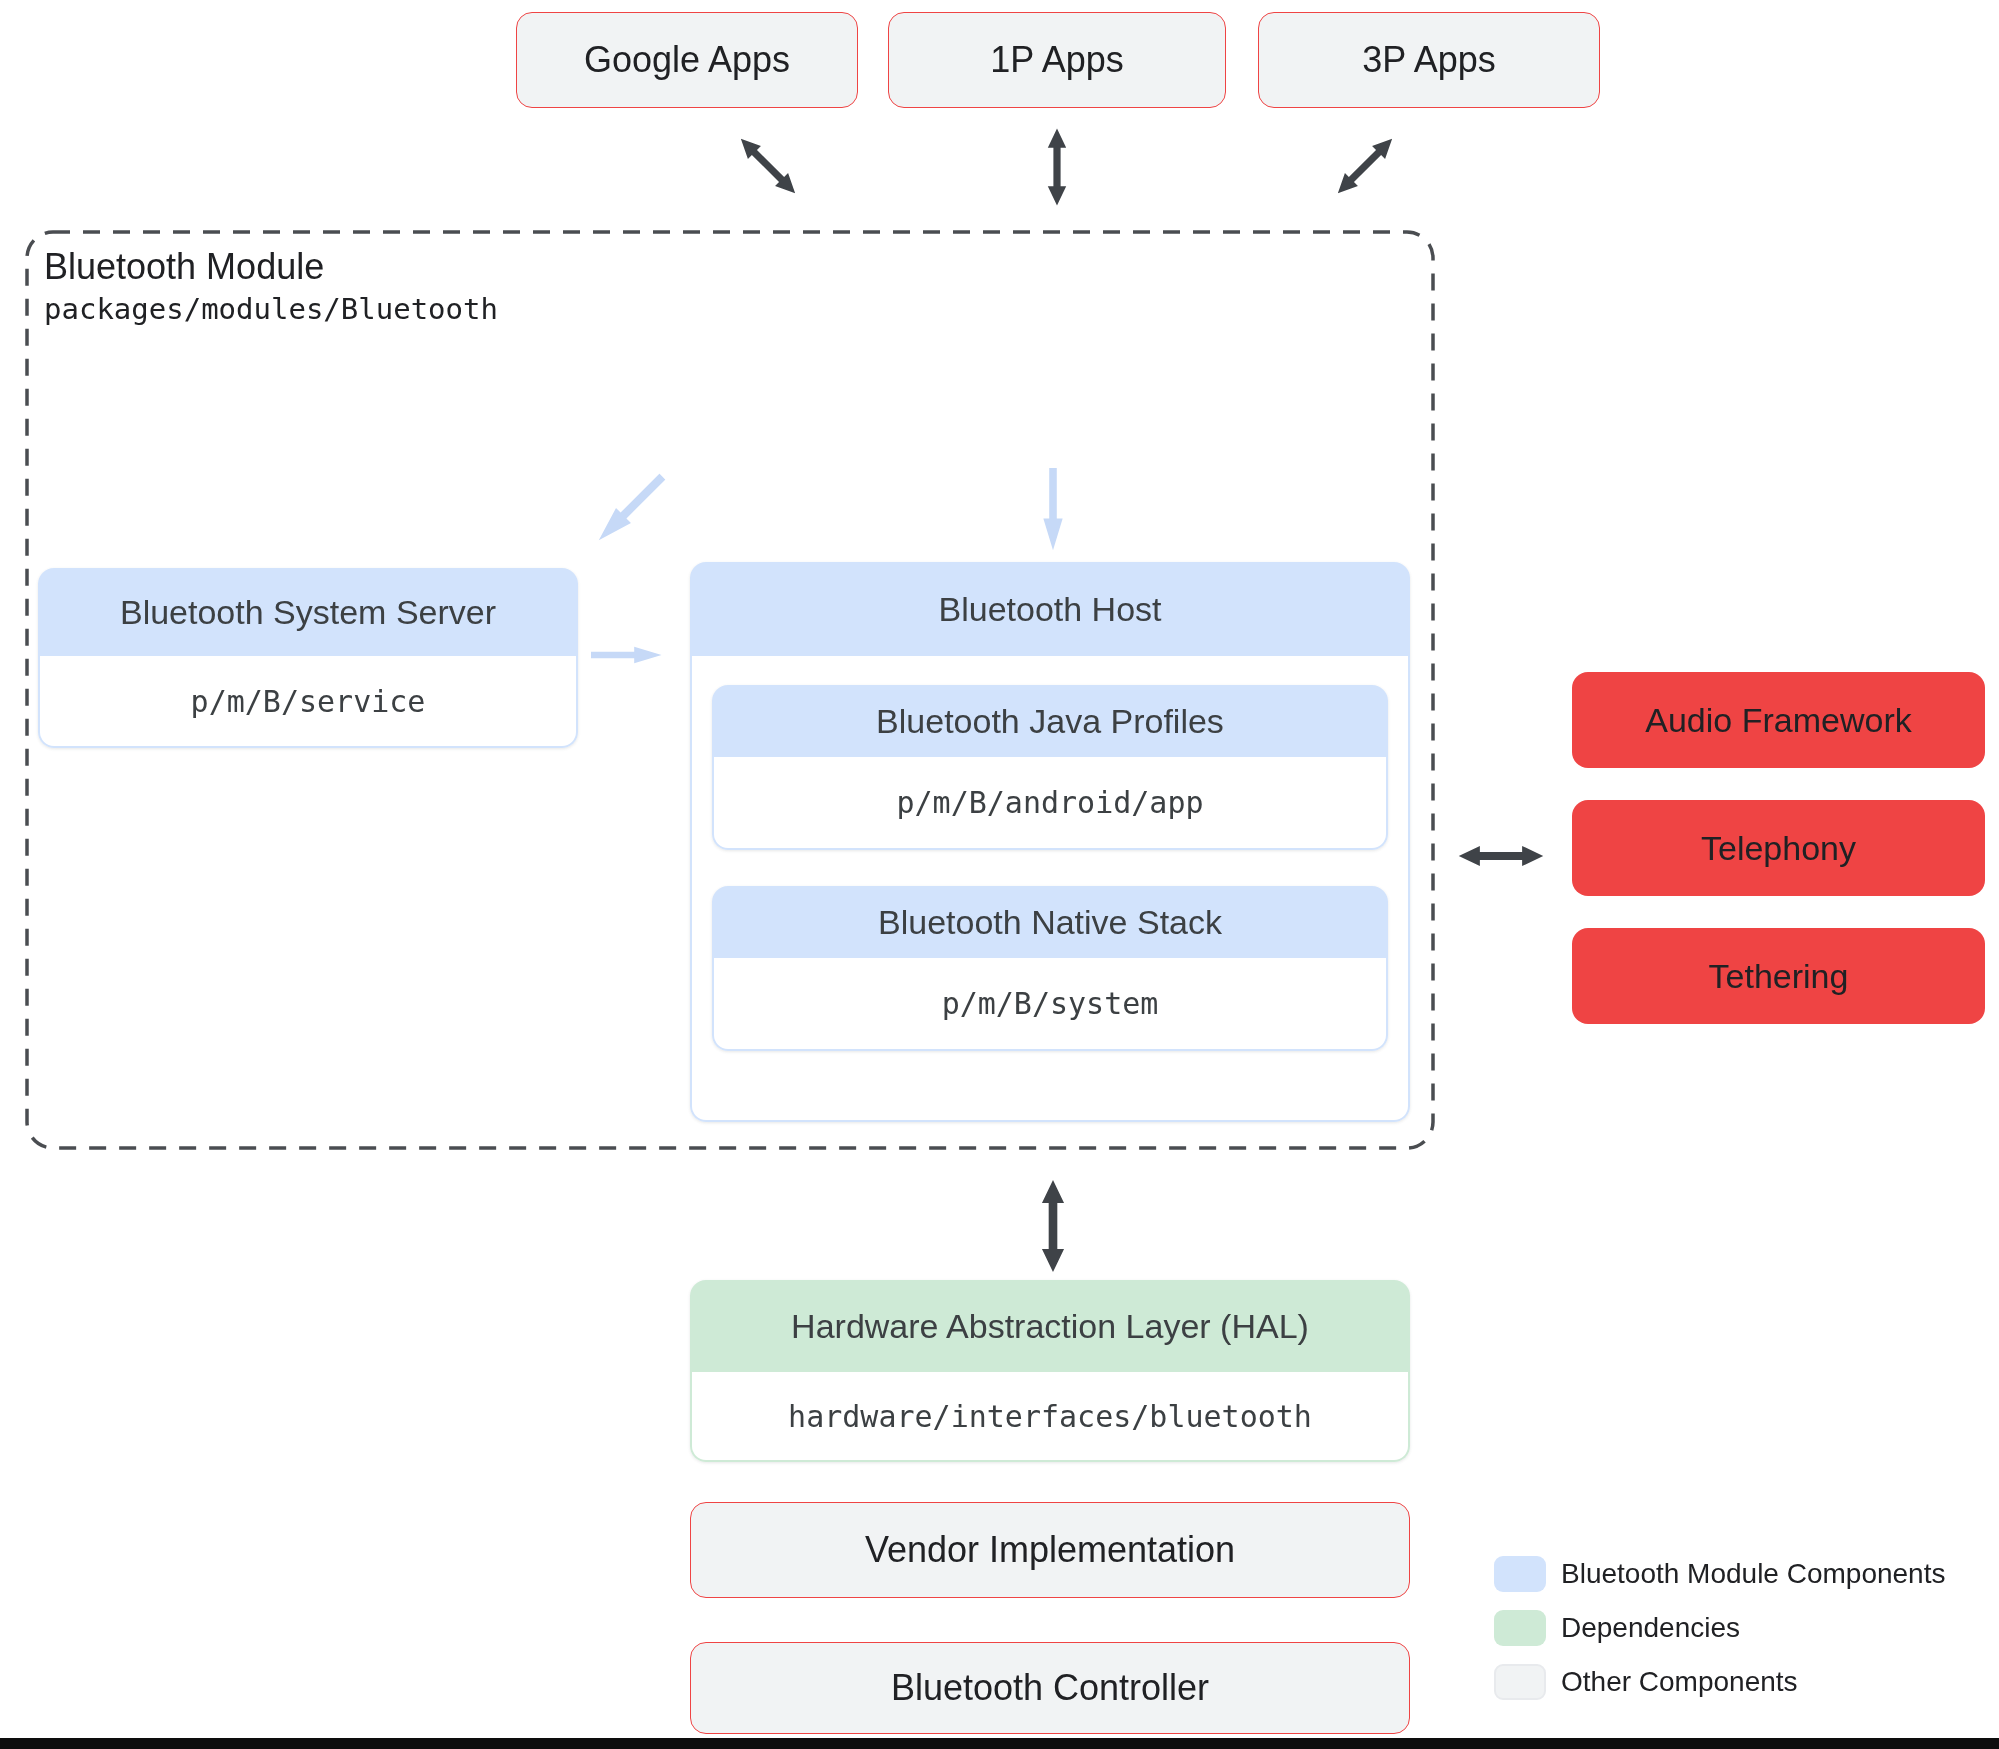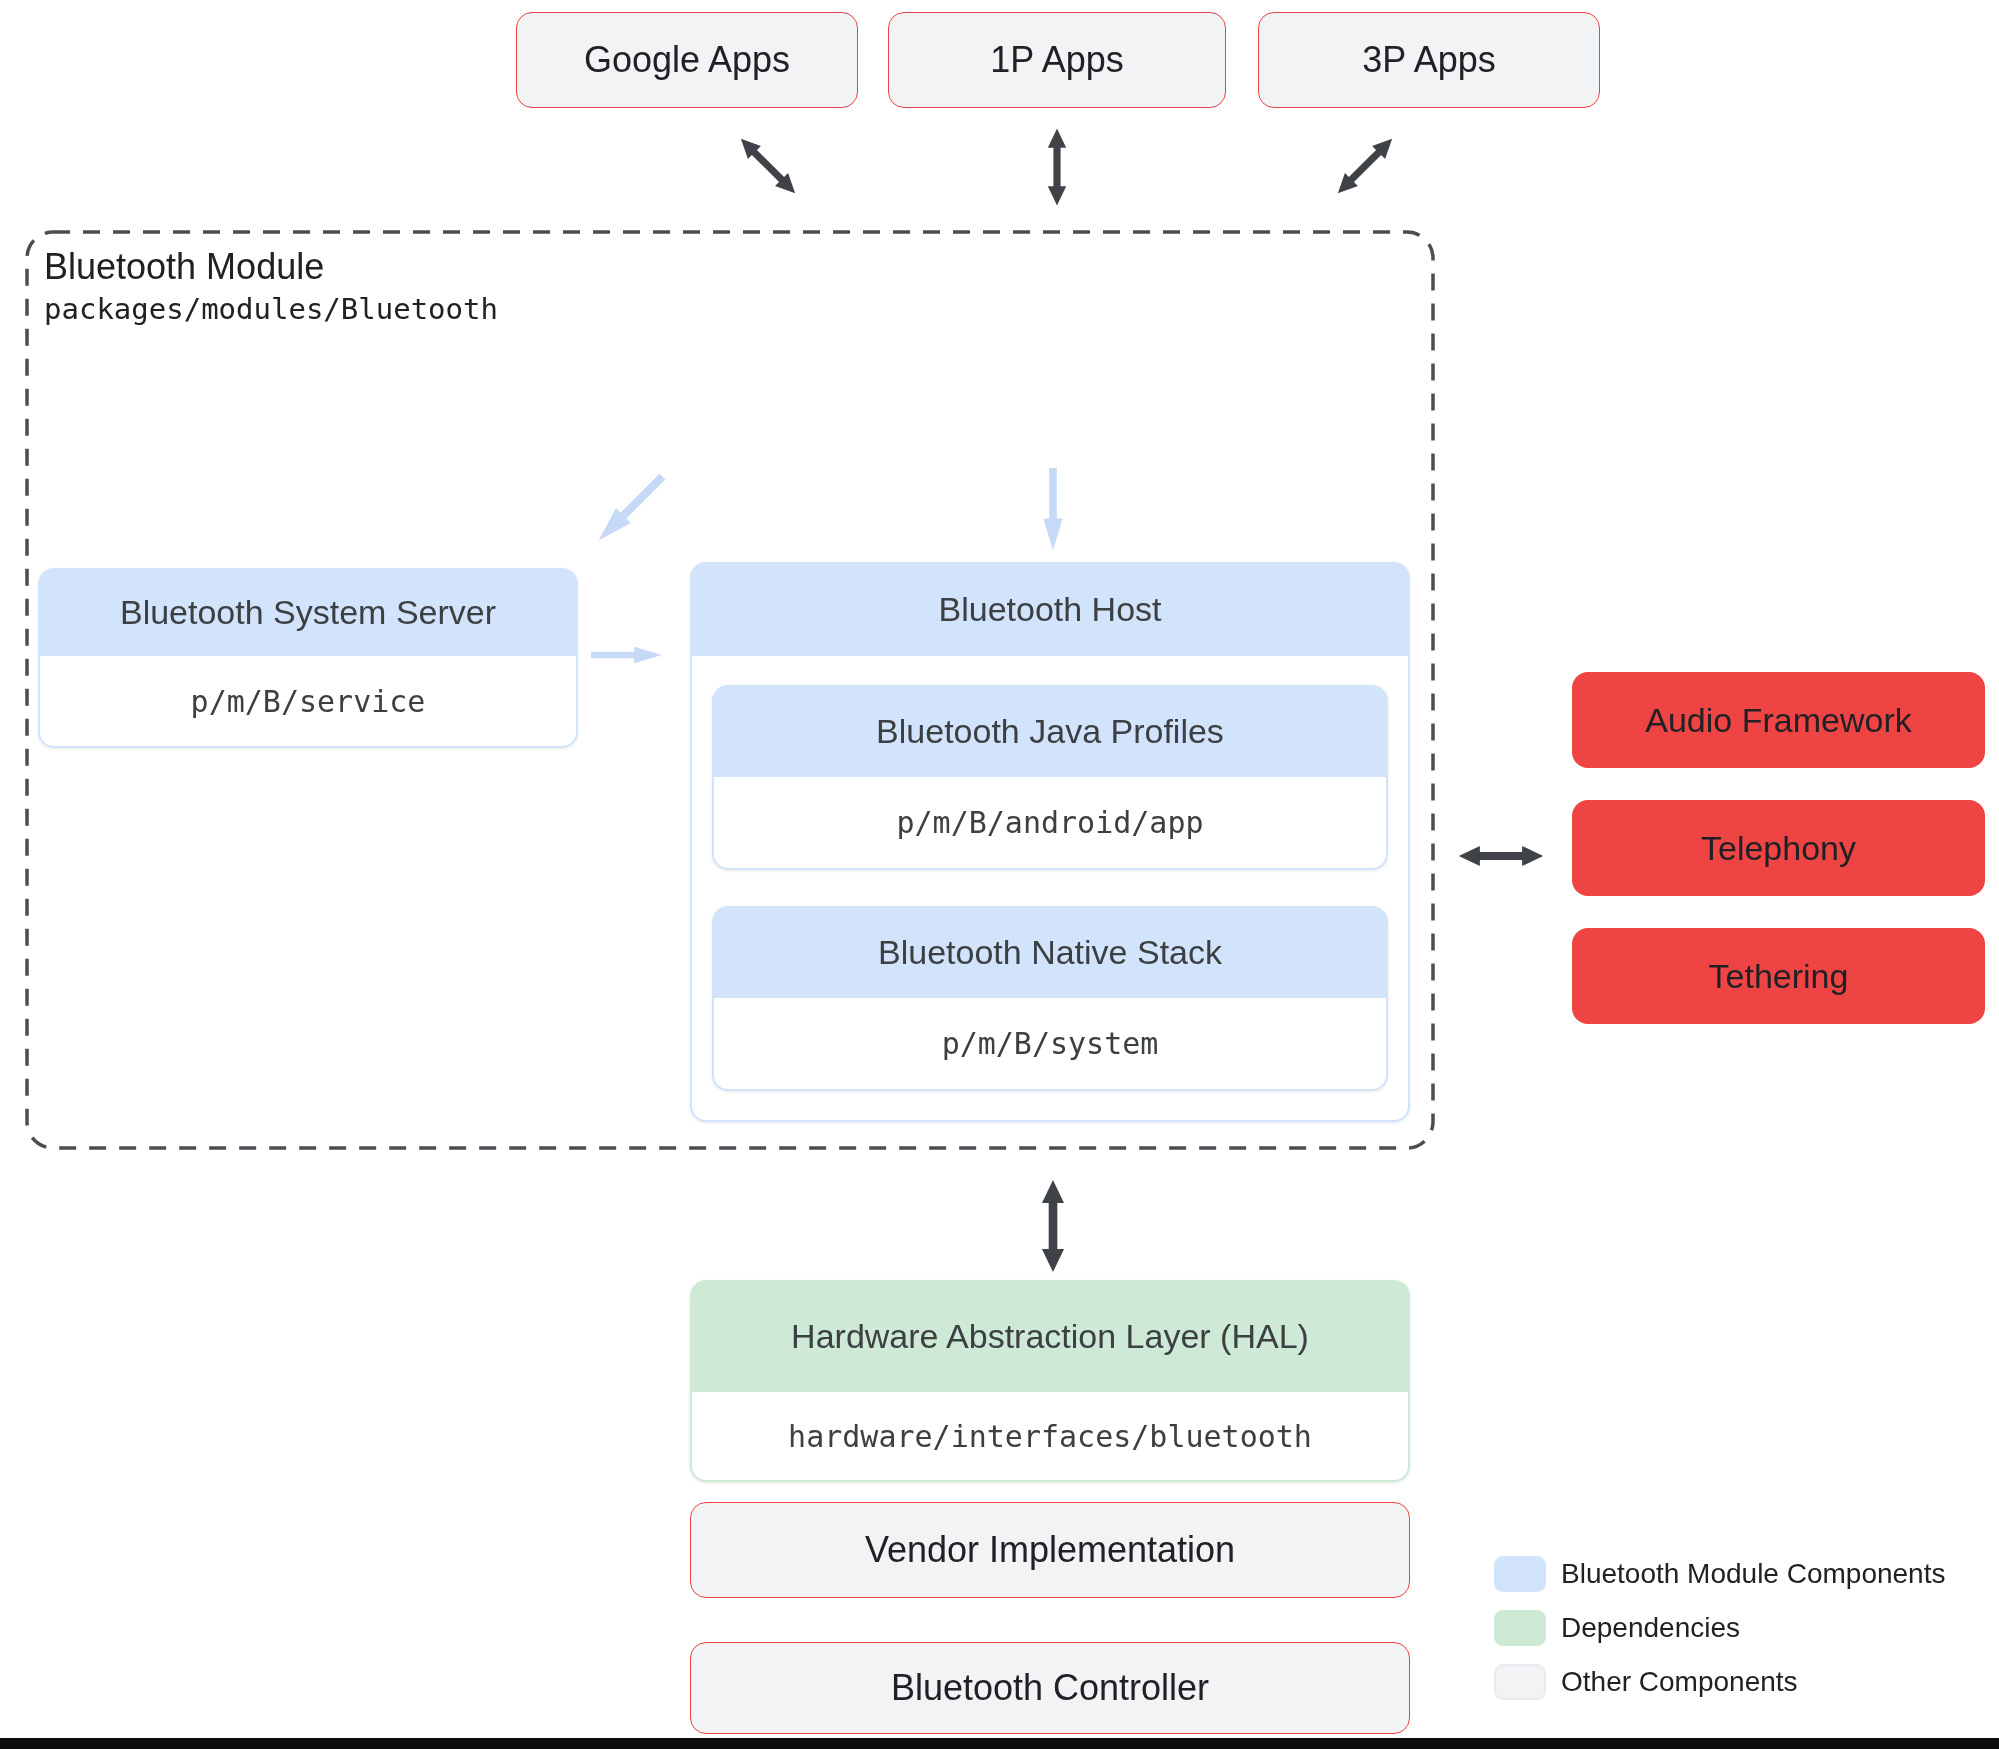--- a/index.html
+++ b/index.html
@@ -33,21 +33,21 @@
   .blue .bd{border:2px solid #d2e3fc;border-top:none;}
   .green .hd{background:#ceead6;}
   .green .bd{border:2px solid #ceead6;border-top:none;}
   .shadow{box-shadow:0 1px 3px rgba(60,64,67,.12);border-radius:16px;}
   
   .host-bd{
     position:relative;background:#ffffff;border:2px solid #d2e3fc;border-top:none;
     border-radius:0 0 16px 16px;box-sizing:border-box;
   }
   .subcard{position:relative;width:676px;margin:0 auto;}
-  .subcard .hd{height:92px;}
+  .subcard .hd{height:72px;}
   .subcard .bd{height:93px;}
   
   .module-title{position:absolute;left:44px;top:246px;font-size:36px;color:#202124;}
   .module-path{
     position:absolute;left:44px;top:292px;
     font-family:"DejaVu Sans Mono", monospace;font-size:29px;color:#202124;
   }
   
   .arrow{position:absolute;}
   .arrow svg{display:block;width:100%;height:100%;}
@@ -140,21 +140,21 @@
   <div class="depbox" style="left:1572px;top:800px;width:413px;height:96px;">Telephony</div>
   <div class="depbox" style="left:1572px;top:928px;width:413px;height:96px;">Tethering</div>
 
   <div class="arrow" style="left:1005px;top:1211px;width:96px;height:30px;transform:rotate(90deg);">
     <svg viewBox="0 0 100 26">
         <path class="dark-fill" d="M2,13 L26,1.5 V8.5 H74 V1.5 L98,13 L74,24.5 V17.5 H26 V24.5 Z"></path>
       </svg>
   </div>
 
   <div class="card green shadow" style="left:690px;top:1280px;width:720px;">
-    <div class="hd" style="height:112px;">Hardware Abstraction Layer (HAL)</div>
+    <div class="hd" style="height:92px;">Hardware Abstraction Layer (HAL)</div>
     <div class="bd" style="height:90px;">hardware/interfaces/bluetooth</div>
   </div>
 
   <div class="plainbox" style="left:690px;top:1502px;width:720px;height:96px;">Vendor Implementation</div>
   <div class="plainbox" style="left:690px;top:1642px;width:720px;height:92px;">Bluetooth Controller</div>
 
   <div class="legend-row" style="left:1494px;top:1556px;">
     <div class="legend-swatch" style="background: rgb(210, 227, 252);"></div>
     <div class="legend-label">Bluetooth Module Components</div>
   </div>

